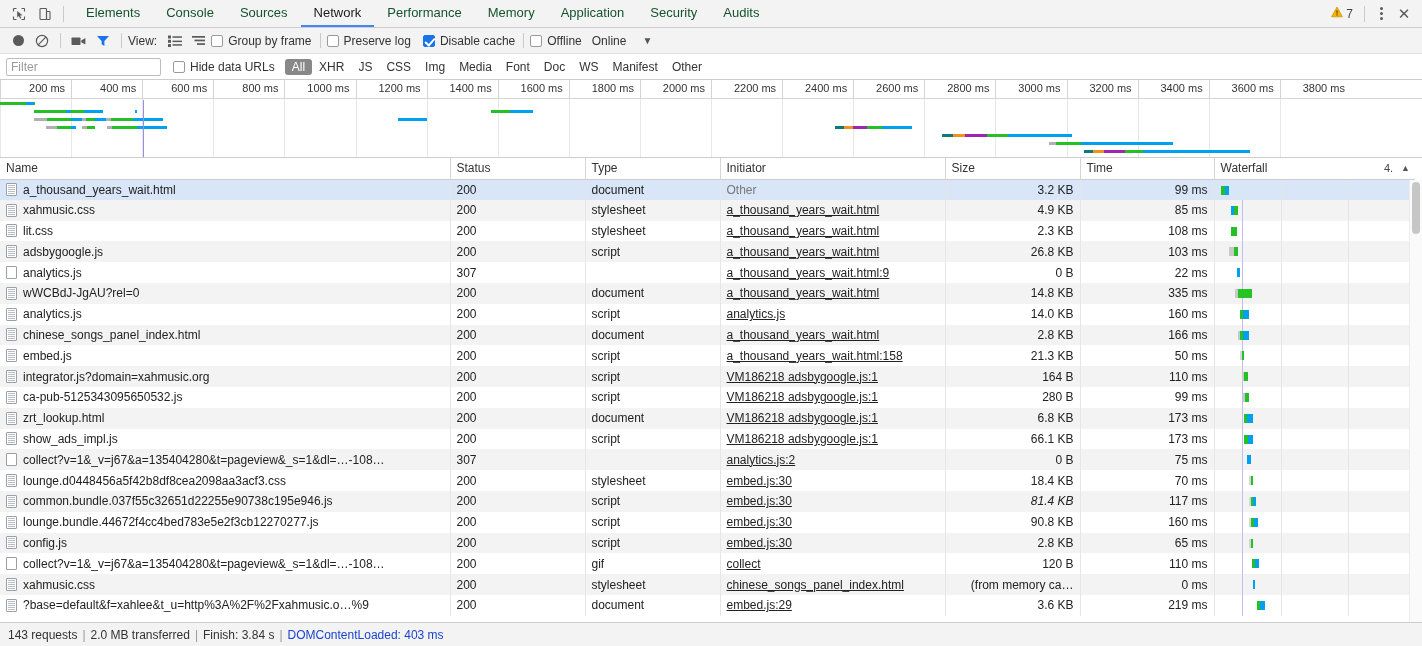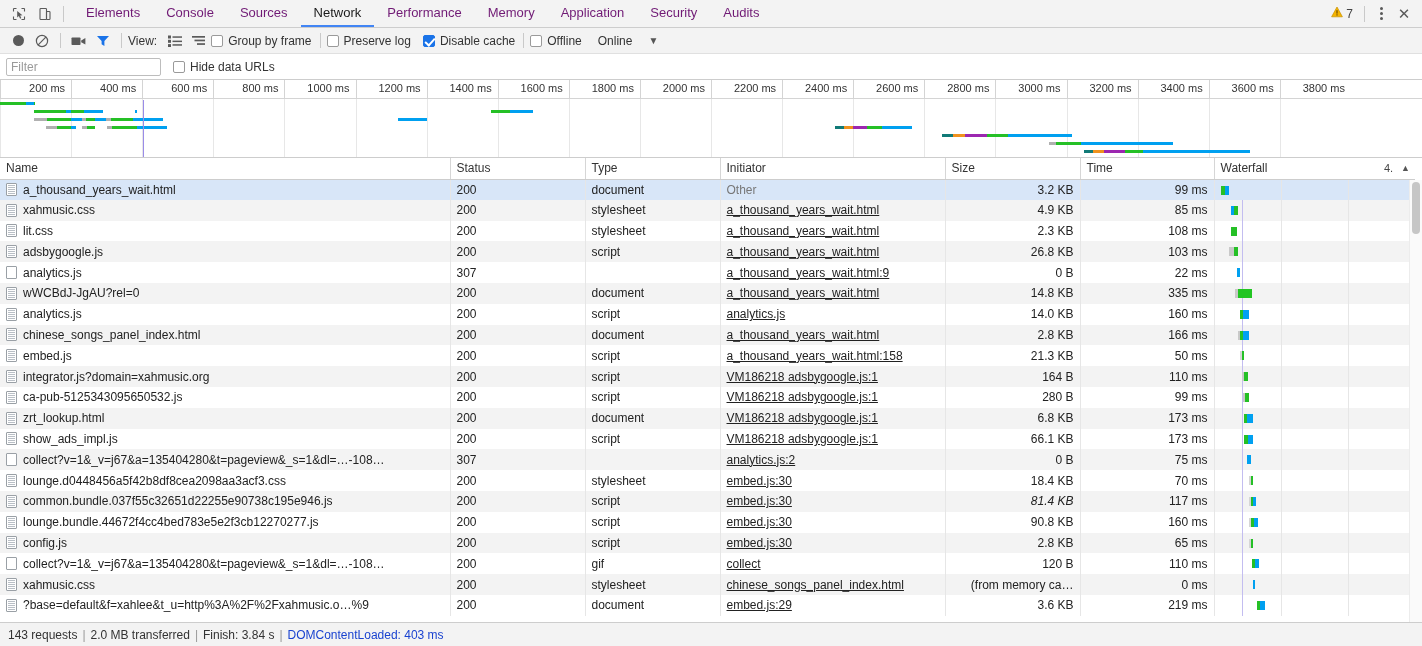--- a/index.html
+++ b/index.html
@@ -26,21 +26,21 @@
   .tb-iconbtn {
     width: 26px; height: 26px;
     display: flex; align-items: center; justify-content: center;
     cursor: pointer;
   }
   .tb-sep { width: 1px; height: 16px; background: #c9c9c9; margin: 0 5px; align-self: center; }
   .tabs { display: flex; align-items: stretch; }
   .tab {
     padding: 0 13px;
     display: flex; align-items: center;
-    font-size: 13px; color: #701a75;
+    font-size: 13px; color: #14532d;
     cursor: pointer;
     border-bottom: 2px solid transparent;
     white-space: nowrap;
   }
   .tab.active { color: #1a1a1a; border-bottom-color: #4285f4; }
   .tb-right { margin-left: auto; display: flex; align-items: center; padding-right: 6px; }
   .warncount { display: flex; align-items: center; gap: 3px; font-size: 12px; color: #444; padding: 0 6px; cursor: pointer; }
   .kebab { width: 22px; display: flex; flex-direction: column; align-items: center; gap: 2px; cursor: pointer; }
   .kebab i { width: 3px; height: 3px; background: #5a5a5a; border-radius: 50%; display: block; }
   .closex { width: 24px; height: 24px; display: flex; align-items: center; justify-content: center; cursor: pointer; font-size: 15px; color: #5a5a5a; }
@@ -62,21 +62,21 @@
   .box {
     width: 12px; height: 12px; border: 1px solid #9a9a9a; border-radius: 2px;
     background: #fff; display: inline-block; flex: none; position: relative;
   }
   .box.on { background: #1a73e8; border-color: #1a73e8; }
   .box.on::after {
     content: ""; position: absolute; left: 3px; top: 0px;
     width: 4px; height: 8px; border: solid #fff; border-width: 0 2px 2px 0;
     transform: rotate(42deg);
   }
-  .online-txt { font-size: 12px; color: #333; margin-left: 14px; cursor: pointer; }
+  .online-txt { font-size: 12px; color: #333; margin-left: 8px; cursor: pointer; }
   .caret-dn { margin-left: 16px; cursor: pointer; font-size: 10px; color: #555; }
 
   
   .filterbar {
     height: 26px; min-height: 26px;
     display: flex; align-items: center;
     padding: 0 6px;
     background: #fff;
     border-bottom: 1px solid #cdcdcd;
   }
@@ -301,20 +301,33 @@
     <span class="online-txt">Online</span>
     <span class="caret-dn">▼</span>
   </div>
 
   <div class="filterbar">
     <input class="filter-input" value="" placeholder="Filter" style="">
     <label class="chk hidedata">
       <span class="box"></span>
       <span>Hide data URLs</span>
     </label>
+    <div class="ftypes">
+      <span class="ftype sel">All</span>
+      <span class="ftype">XHR</span>
+      <span class="ftype">JS</span>
+      <span class="ftype">CSS</span>
+      <span class="ftype">Img</span>
+      <span class="ftype">Media</span>
+      <span class="ftype">Font</span>
+      <span class="ftype">Doc</span>
+      <span class="ftype">WS</span>
+      <span class="ftype">Manifest</span>
+      <span class="ftype">Other</span>
+    </div>
   </div>
 
   <div class="overview" id="overview">
     <div class="ov-sep"></div>
   <div class="tickdiv" style="left: 0px;"></div>
       <div class="grid-v" style="left: 0px;"></div>
       <div class="ticklbl" style="left: 0px; width: 65.1px;">200 ms</div>
       <div class="tickdiv" style="left: 71.1px;"></div>
       <div class="grid-v" style="left: 71.1px;"></div>
       <div class="ticklbl" style="left: 71.1px; width: 65.1px;">400 ms</div>

